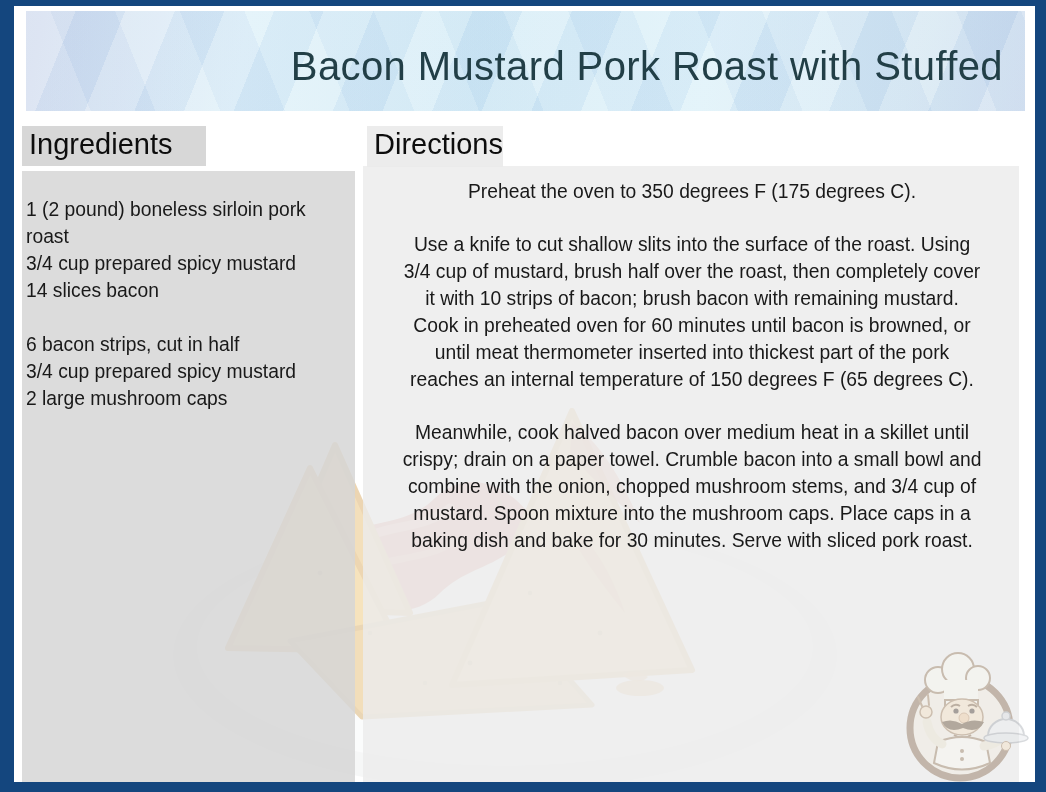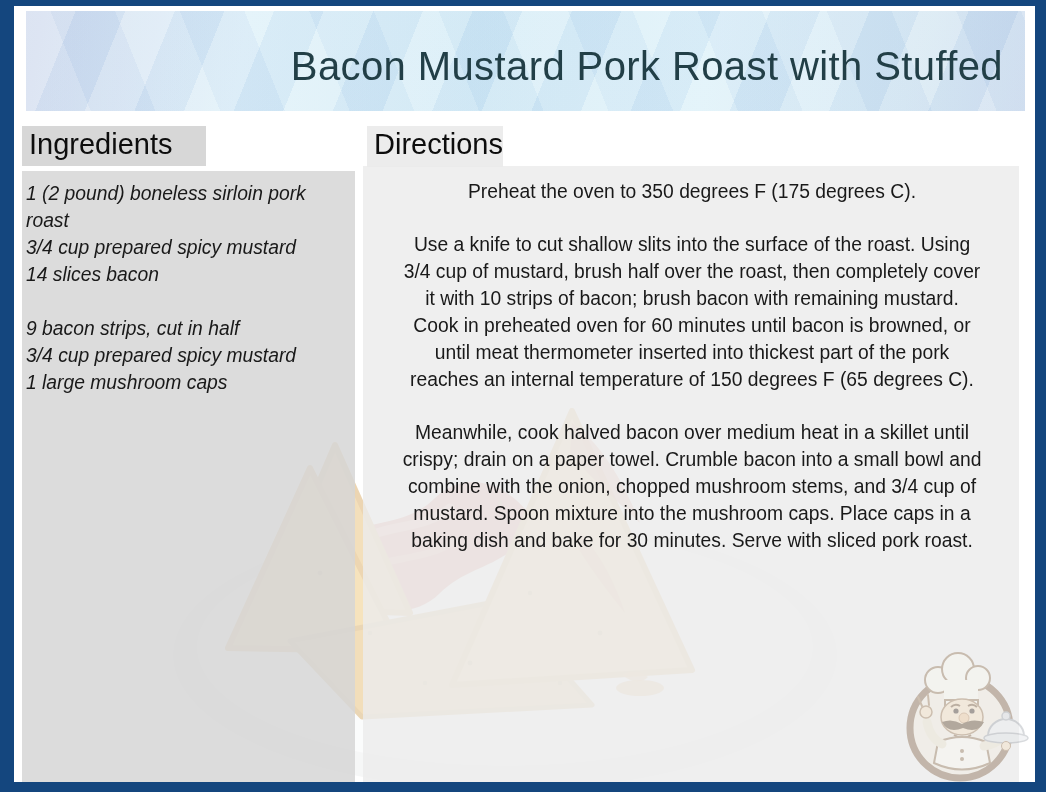--- a/index.html
+++ b/index.html
@@ -34,21 +34,21 @@
     padding:2px 0 0 7px;box-sizing:border-box;
   }
   .ing-head{left:22px;top:126px;width:184px;height:40px;background:rgba(212,212,212,0.92);}
   .dir-head{left:350px;top:126px;width:136px;height:41px;background:rgba(234,234,234,0.92);margin-left:17px;}
 
   
   .panel{position:absolute;z-index:8;box-sizing:border-box;}
   .ing-panel{
     left:22px;top:171px;width:333px;height:611px;
     background:rgba(214,214,214,0.85);
-    padding:9px 4px 0 4px;font-size:19.3px;line-height:27px;font-style:italic;
+    padding:25px 4px 0 4px;font-size:19.3px;line-height:27px;
   }
   .dir-panel{
     left:363px;top:166px;width:656px;height:616px;
     background:rgba(236,236,236,0.82);
     padding:12px 3px 0 5px;font-size:19.3px;line-height:27px;text-align:center;
   }
   .ing-group{margin:0 0 27px 0;}
   .ing-item{white-space:pre-line;}
   .dir-panel p{margin:0 0 26px 0;white-space:pre-line;}
 
@@ -105,23 +105,23 @@
 
   <div class="sec-head ing-head">Ingredients</div>
   <div class="panel ing-panel">
     <div class="ing-group">
       <div class="ing-item">1 (2 pound) boneless sirloin pork
 roast</div>
       <div class="ing-item">3/4 cup prepared spicy mustard</div>
       <div class="ing-item">14 slices bacon</div>
     </div>
     <div class="ing-group">
-      <div class="ing-item">9 bacon strips, cut in half</div>
+      <div class="ing-item">6 bacon strips, cut in half</div>
       <div class="ing-item">3/4 cup prepared spicy mustard</div>
-      <div class="ing-item">1 large mushroom caps</div>
+      <div class="ing-item">2 large mushroom caps</div>
     </div>
   </div>
 
   <div class="sec-head dir-head">Directions</div>
   <div class="panel dir-panel">
     <p>Preheat the oven to 350 degrees F (175 degrees C).</p>
     <p>Use a knife to cut shallow slits into the surface of the roast. Using
 3/4 cup of mustard, brush half over the roast, then completely cover
 it with 10 strips of bacon; brush bacon with remaining mustard.
 Cook in preheated oven for 60 minutes until bacon is browned, or

